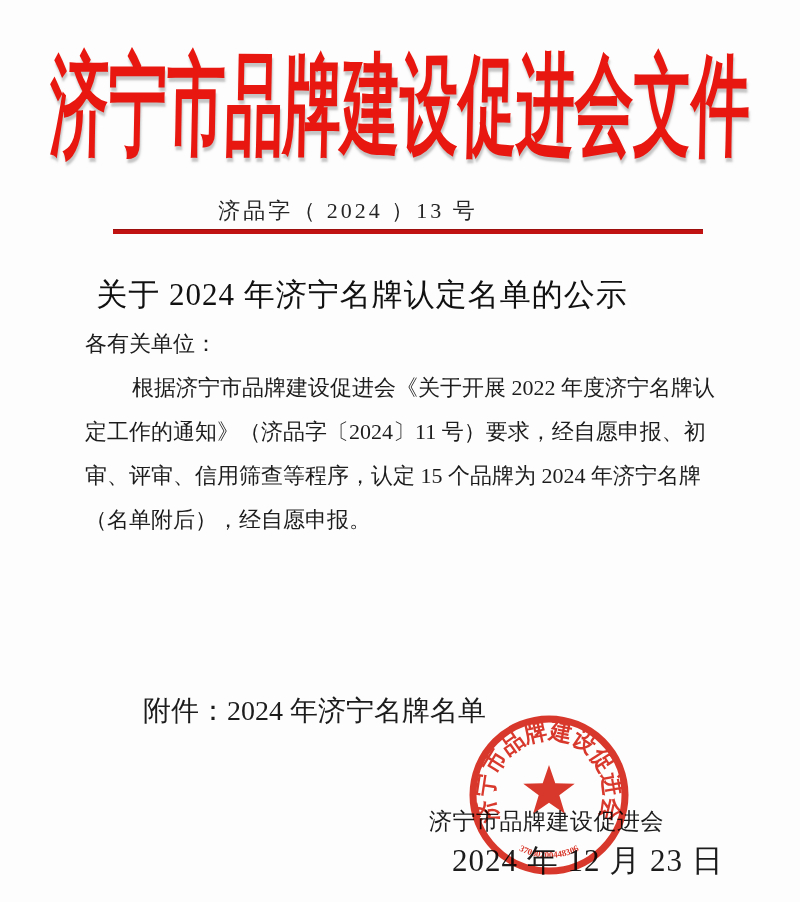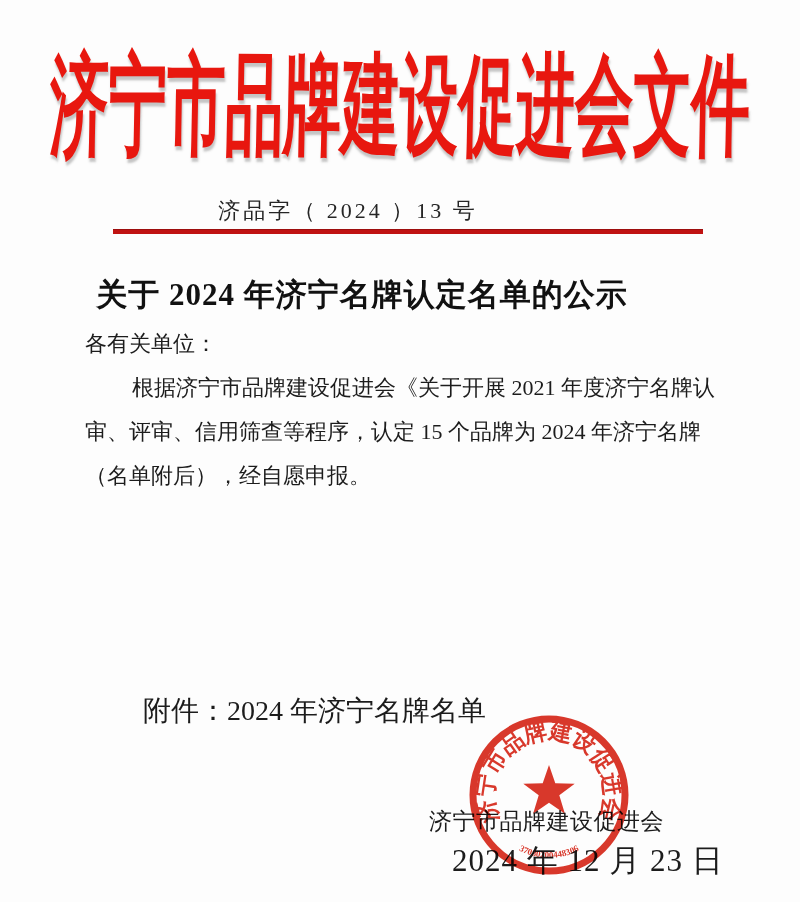--- a/index.html
+++ b/index.html
@@ -37,21 +37,21 @@
   .red-rule {
     position: absolute; left: 113px; top: 229px;
     width: 590px; height: 4px;
     background: #c01312;
     border-top: 1px solid #9d0e0e;
   }
   
   .doc-title {
     position: absolute; top: 274px; left: 0; width: 724px;
     text-align: center;
-    font-size: 31px; font-weight: bold; color: #111;
+    font-size: 31px; font-weight: normal; color: #111;
     letter-spacing: 1px;
   }
   
   .body-text {
     position: absolute; left: 85px; top: 322px; width: 640px;
     font-size: 22px; line-height: 44px; color: #1c1c1c;
   }
   .body-line { white-space: nowrap; }
   .body-line.indent { text-indent: 47px; }
   
@@ -93,21 +93,22 @@
   </div>
 
   <div class="doc-number">济品字（ 2024 ）13 号</div>
 
   <div class="red-rule"></div>
 
   <div class="doc-title">关于 2024 年济宁名牌认定名单的公示</div>
 
   <div class="body-text">
     <div class="body-line">各有关单位：</div>
-    <div class="body-line indent">根据济宁市品牌建设促进会《关于开展 2021 年度济宁名牌认</div>
+    <div class="body-line indent">根据济宁市品牌建设促进会《关于开展 2022 年度济宁名牌认</div>
+    <div class="body-line">定工作的通知》（济品字〔2024〕11 号）要求，经自愿申报、初</div>
     <div class="body-line">审、评审、信用筛查等程序，认定 15 个品牌为 2024 年济宁名牌</div>
     <div class="body-line">（名单附后），经自愿申报。</div>
   </div>
 
   <div class="attachment-line">附件：2024 年济宁名牌名单</div>
 
   <div class="signer-name">济宁市品牌建设促进会</div>
 
   <div class="issue-date">2024 年 12 月 23 日</div>
 

